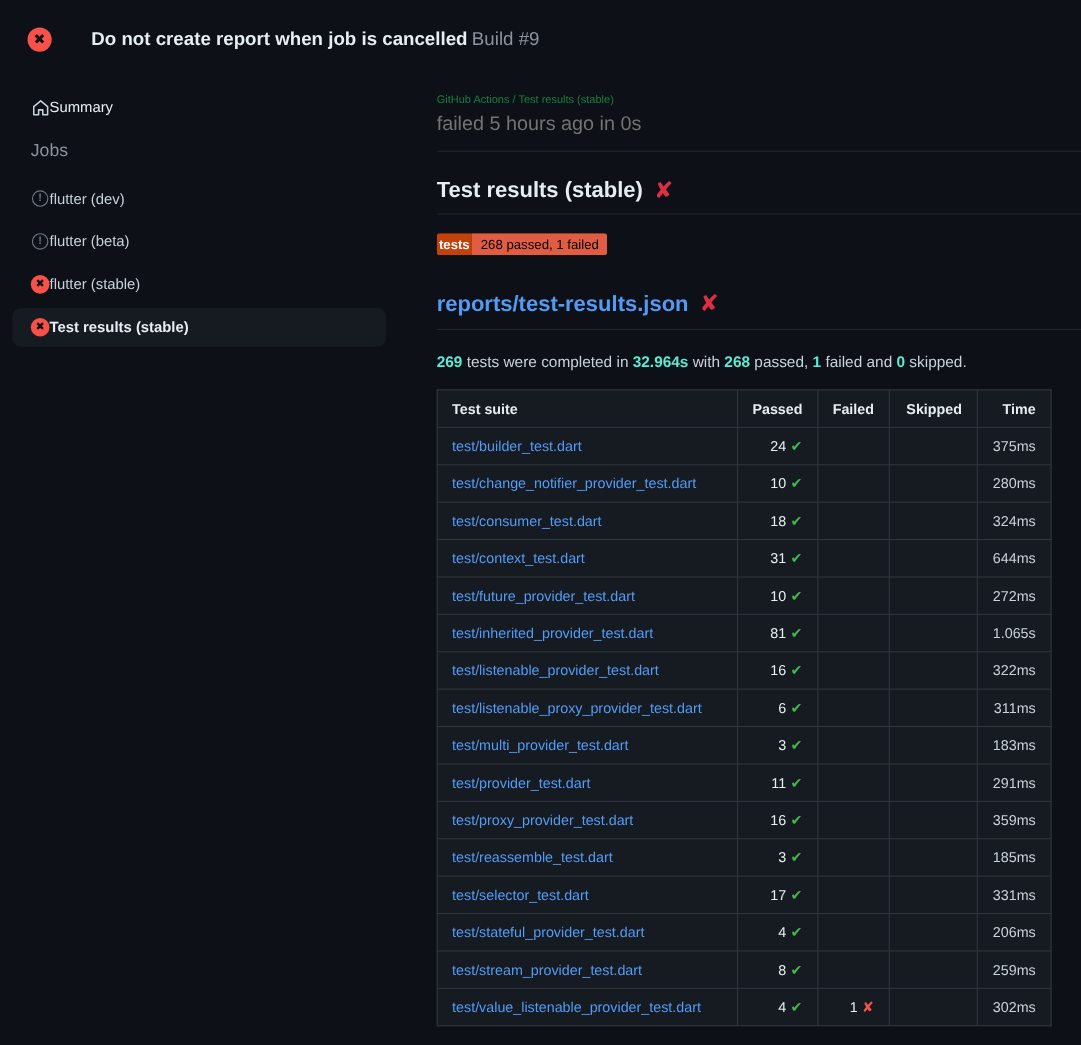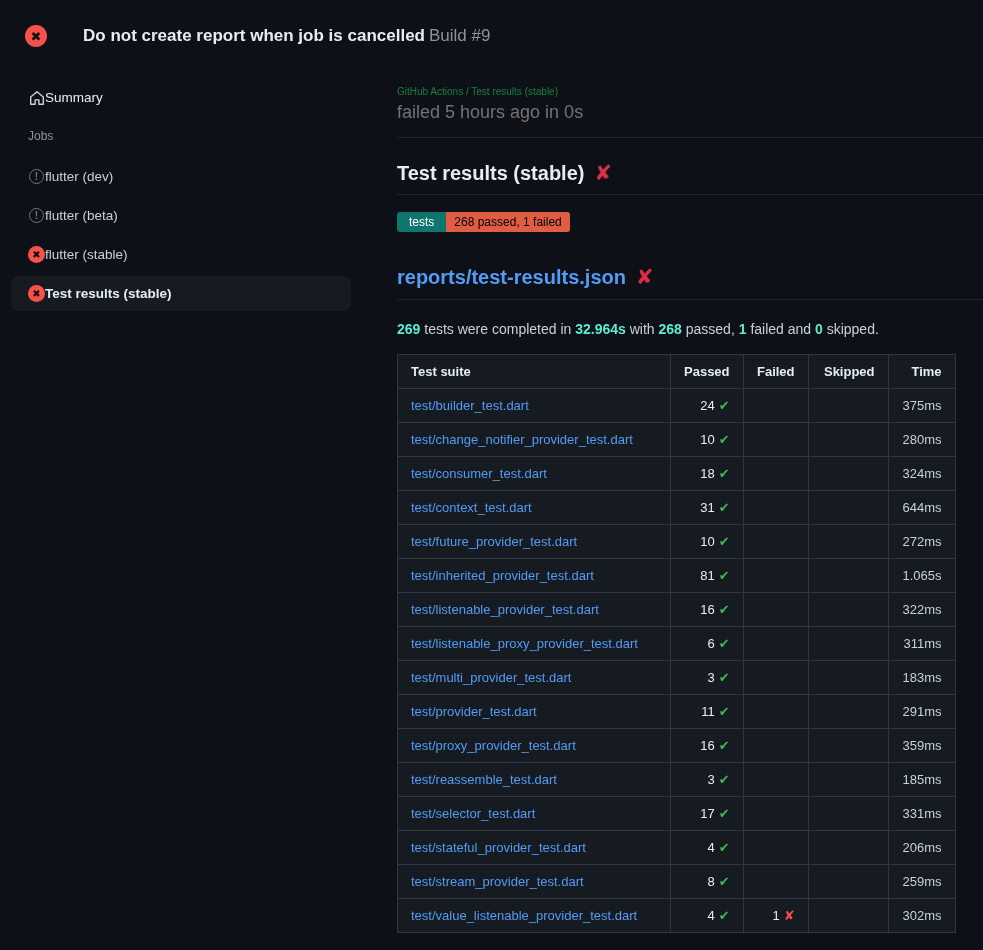--- a/index.html
+++ b/index.html
@@ -33,41 +33,41 @@
     width:340px; margin-left:11px; padding:9px 17px;
     border-radius:8px; font-size:13.5px; color:#c9d1d9; cursor:pointer;
   }
   .side-row.selected { background:#161b22; color:#e6edf3; font-weight:bold; }
   .side-row .ic { width:17px; height:17px; flex:0 0 auto; display:inline-flex; align-items:center; justify-content:center; }
   .cancel-ring {
     width:15px; height:15px; border:1.5px solid #6e7681; border-radius:50%;
     color:#6e7681; font-size:10px; font-weight:bold;
     display:inline-flex; align-items:center; justify-content:center;
   }
-  .jobs-label { color:#8b949e; font-size:12px; margin:14px 0 16px 28px; }
+  .jobs-label { color:#8b949e; font-size:16px; margin:14px 0 16px 28px; }
   .summary-row { margin-bottom:12px; color:#e6edf3; }
   
   main { flex:1 1 auto; padding-top:30px; }
   .breadcrumb { font-size:10px; font-weight:normal; color:#15803d; }
   .meta { font-size:18px; color:#737373; margin-top:5px; }
   hr.rule { border:none; border-top:1px solid #21262d; margin-top:14px; }
   h2.section {
     margin-top:24px; font-size:20px; font-weight:bold; color:#e6edf3;
     padding-bottom:9px; border-bottom:1px solid #21262d;
     display:flex; align-items:center; gap:10px;
   }
   .xmark { color:#dd2e44; font-weight:bold; font-family:"DejaVu Sans",sans-serif; }
   .xmark.big { font-size:21px; line-height:1; }
   .badge { display:inline-flex; margin-top:17px; font-size:12px; border-radius:3px; overflow:hidden; }
-  .badge .lbl { background:#0f766e; color:#fff; padding:3px 12px; }
+  .badge .lbl { background:#c2410c; color:#fff; padding:3px 2px;font-weight:bold; }
   .badge .val { background:#e05d44; color:#000000; padding:3px 8px; }
   h3.report {
     margin-top:34px; font-size:20px; font-weight:bold;
     padding-bottom:10px; border-bottom:1px solid #21262d;
-    display:flex; align-items:center; gap:10px;
+    display:flex; gap:10px;
   }
   h3.report a { color:#539bf5; text-decoration:none; cursor:pointer; }
   p.summary { margin-top:21px; font-size:14px; color:#c9d1d9; }
   p.summary b { color:#5eead4; }
   
   table.results {
     margin-top:17px; border-collapse:collapse;
     background:#161b22; font-size:13px;
   }
   table.results th, table.results td {

